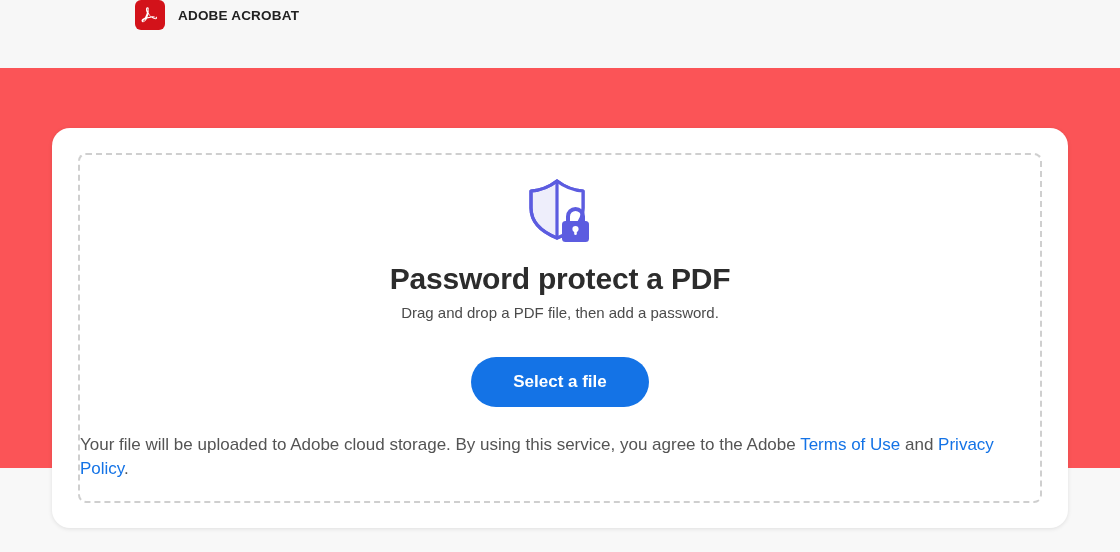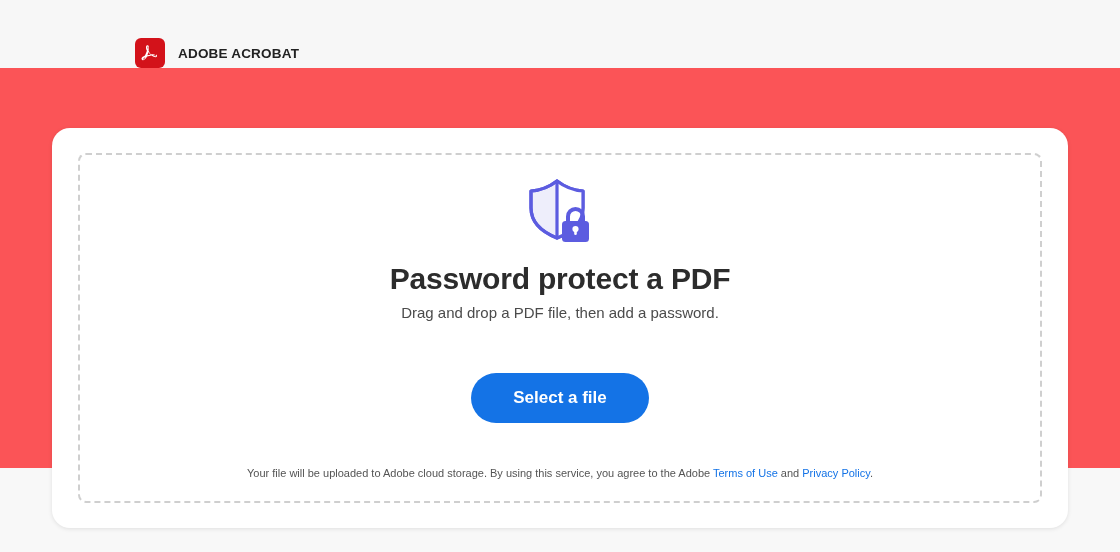--- a/index.html
+++ b/index.html
@@ -37,21 +37,21 @@
 
   
   .site-header {
     position: absolute;
     left: 0;
     top: 0;
     width: 1120px;
     height: 68px;
     background: #f7f7f7;
     display: flex;
-    align-items: flex-end;
+    align-items: flex-start;
     z-index: 5;
   }
   .brand {
     display: flex;
     align-items: center;
     margin-left: 135px;
     text-decoration: none;
     color: inherit;
   }
   .brand-logo {
@@ -144,39 +144,39 @@
     text-align: center;
   }
   .subhead {
     margin: 8px 0 0 0;
     font-size: 15px;
     color: #4b4b4b;
     text-align: center;
   }
 
   .select-file-btn {
-    margin-top: 52px;
+    margin-top: 36px;
     background: #1473e6;
     color: #ffffff;
     font-size: 17px;
     font-weight: bold;
     border: none;
     border-radius: 26px;
     padding: 15px 42px;
     cursor: pointer;
     font-family: "Liberation Sans", sans-serif;
   }
 
   .legal {
     position: absolute;
     left: 0;
     right: 0;
     bottom: 20px;
-    text-align: center;
-    font-size: 11px;
+    text-align: left;
+    font-size: 17px;
     color: #545454;
     line-height: 1.4;
   }
   .legal a {
     color: #1473e6;
     text-decoration: none;
     cursor: pointer;
   }
 </style>
 </head>

